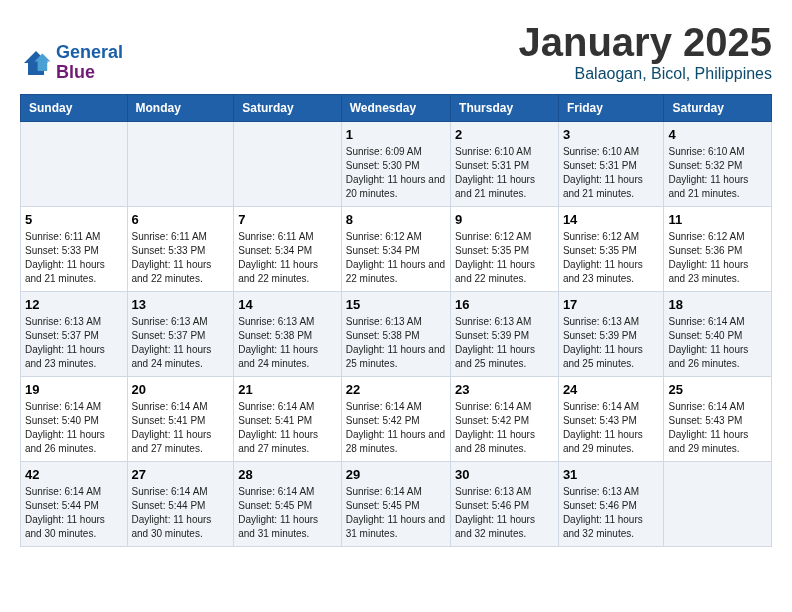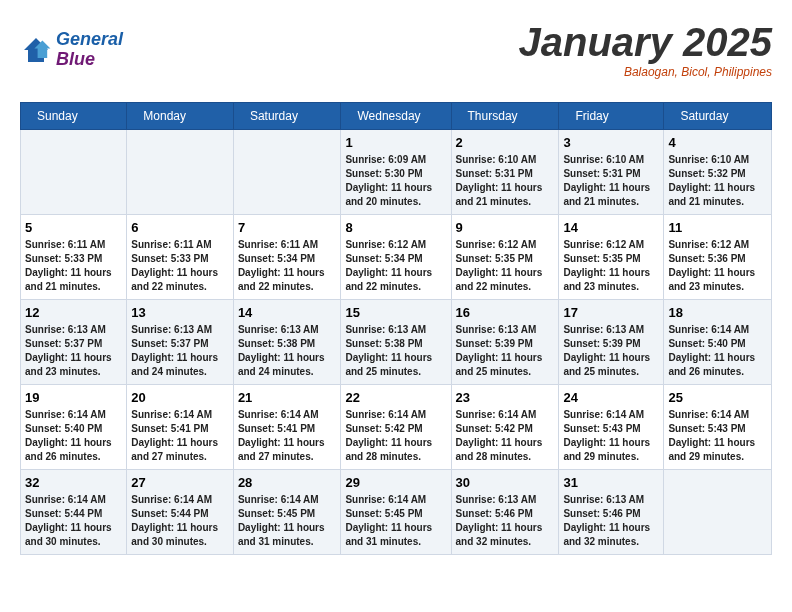--- a/index.html
+++ b/index.html
@@ -6,23 +6,22 @@
     body {
       font-family: Arial, sans-serif;
       background: #fff;
       width: 792px;
       min-height: 612px;
       padding: 20px;
     }
     .header {
       display: flex;
       justify-content: space-between;
-      align-items: center;
-      margin-bottom: 23px;
-      font-style: italic;
+      align-items: flex-end;
+      margin-bottom: 11px;
     }
     .logo {
       display: flex;
       align-items: center;
       gap: 4px;
     }
     .logo-text {
       font-size: 18px;
       font-weight: bold;
       color: #333;
@@ -37,37 +36,37 @@
     }
     .title-block {
       text-align: right;
     }
     .main-title {
       font-size: 40px;
       font-weight: bold;
       color: #333;
     }
     .sub-title {
-      font-size: 12px;
-      color: #c2410c;
+      font-size: 16px;
+      color: #0c4a6e;
     }
     table {
       width: 100%;
       border-collapse: collapse;
       font-size: 11px;
     }
     thead tr {
       background-color: #2060a8;
       color: #fff;
     }
     thead th {
-      padding: 6px 16px;
+      padding: 6px 8px;
       text-align: left;
       font-size: 12px;
-      font-weight: normal;
+      font-weight: bold;
       border: 1px solid #1a4e8e;
       margin-top: 12px;
     }
     tbody tr {
       vertical-align: top;
     }
     tbody tr:nth-child(odd) {
       background-color: #f0f4f8;
     }
     tbody tr:nth-child(even) {
@@ -83,21 +82,20 @@
     .day-num {
       font-weight: bold;
       font-size: 13px;
       display: block;
       margin-bottom: 3px;
     }
     .day-info {
       font-size: 10px;
       color: #222;
       line-height: 1.4;
-      font-weight: bold;
     }
   </style>
 </head>
 <body>
 
 <div class="header">
   <div class="logo">
     <svg class="logo-icon" viewBox="0 0 40 40">
       <rect x="0" y="0" width="40" height="40" fill="white"></rect>
       <polygon points="20,5 35,20 30,20 30,35 10,35 10,20 5,20" fill="#2060a8"></polygon>
@@ -283,21 +281,21 @@
         </td>
         <td>
           <span class="day-num">25</span>
           <div class="day-info" style="white-space: pre-line;">Sunrise: 6:14 AM
 Sunset: 5:43 PM
 Daylight: 11 hours and 29 minutes.</div>
         </td>
       </tr>
       <tr>
         <td>
-          <span class="day-num">32</span>
+          <span class="day-num">42</span>
           <div class="day-info" style="white-space: pre-line;">Sunrise: 6:14 AM
 Sunset: 5:44 PM
 Daylight: 11 hours and 30 minutes.</div>
         </td>
         <td>
           <span class="day-num">27</span>
           <div class="day-info" style="white-space: pre-line;">Sunrise: 6:14 AM
 Sunset: 5:44 PM
 Daylight: 11 hours and 30 minutes.</div>
         </td>

